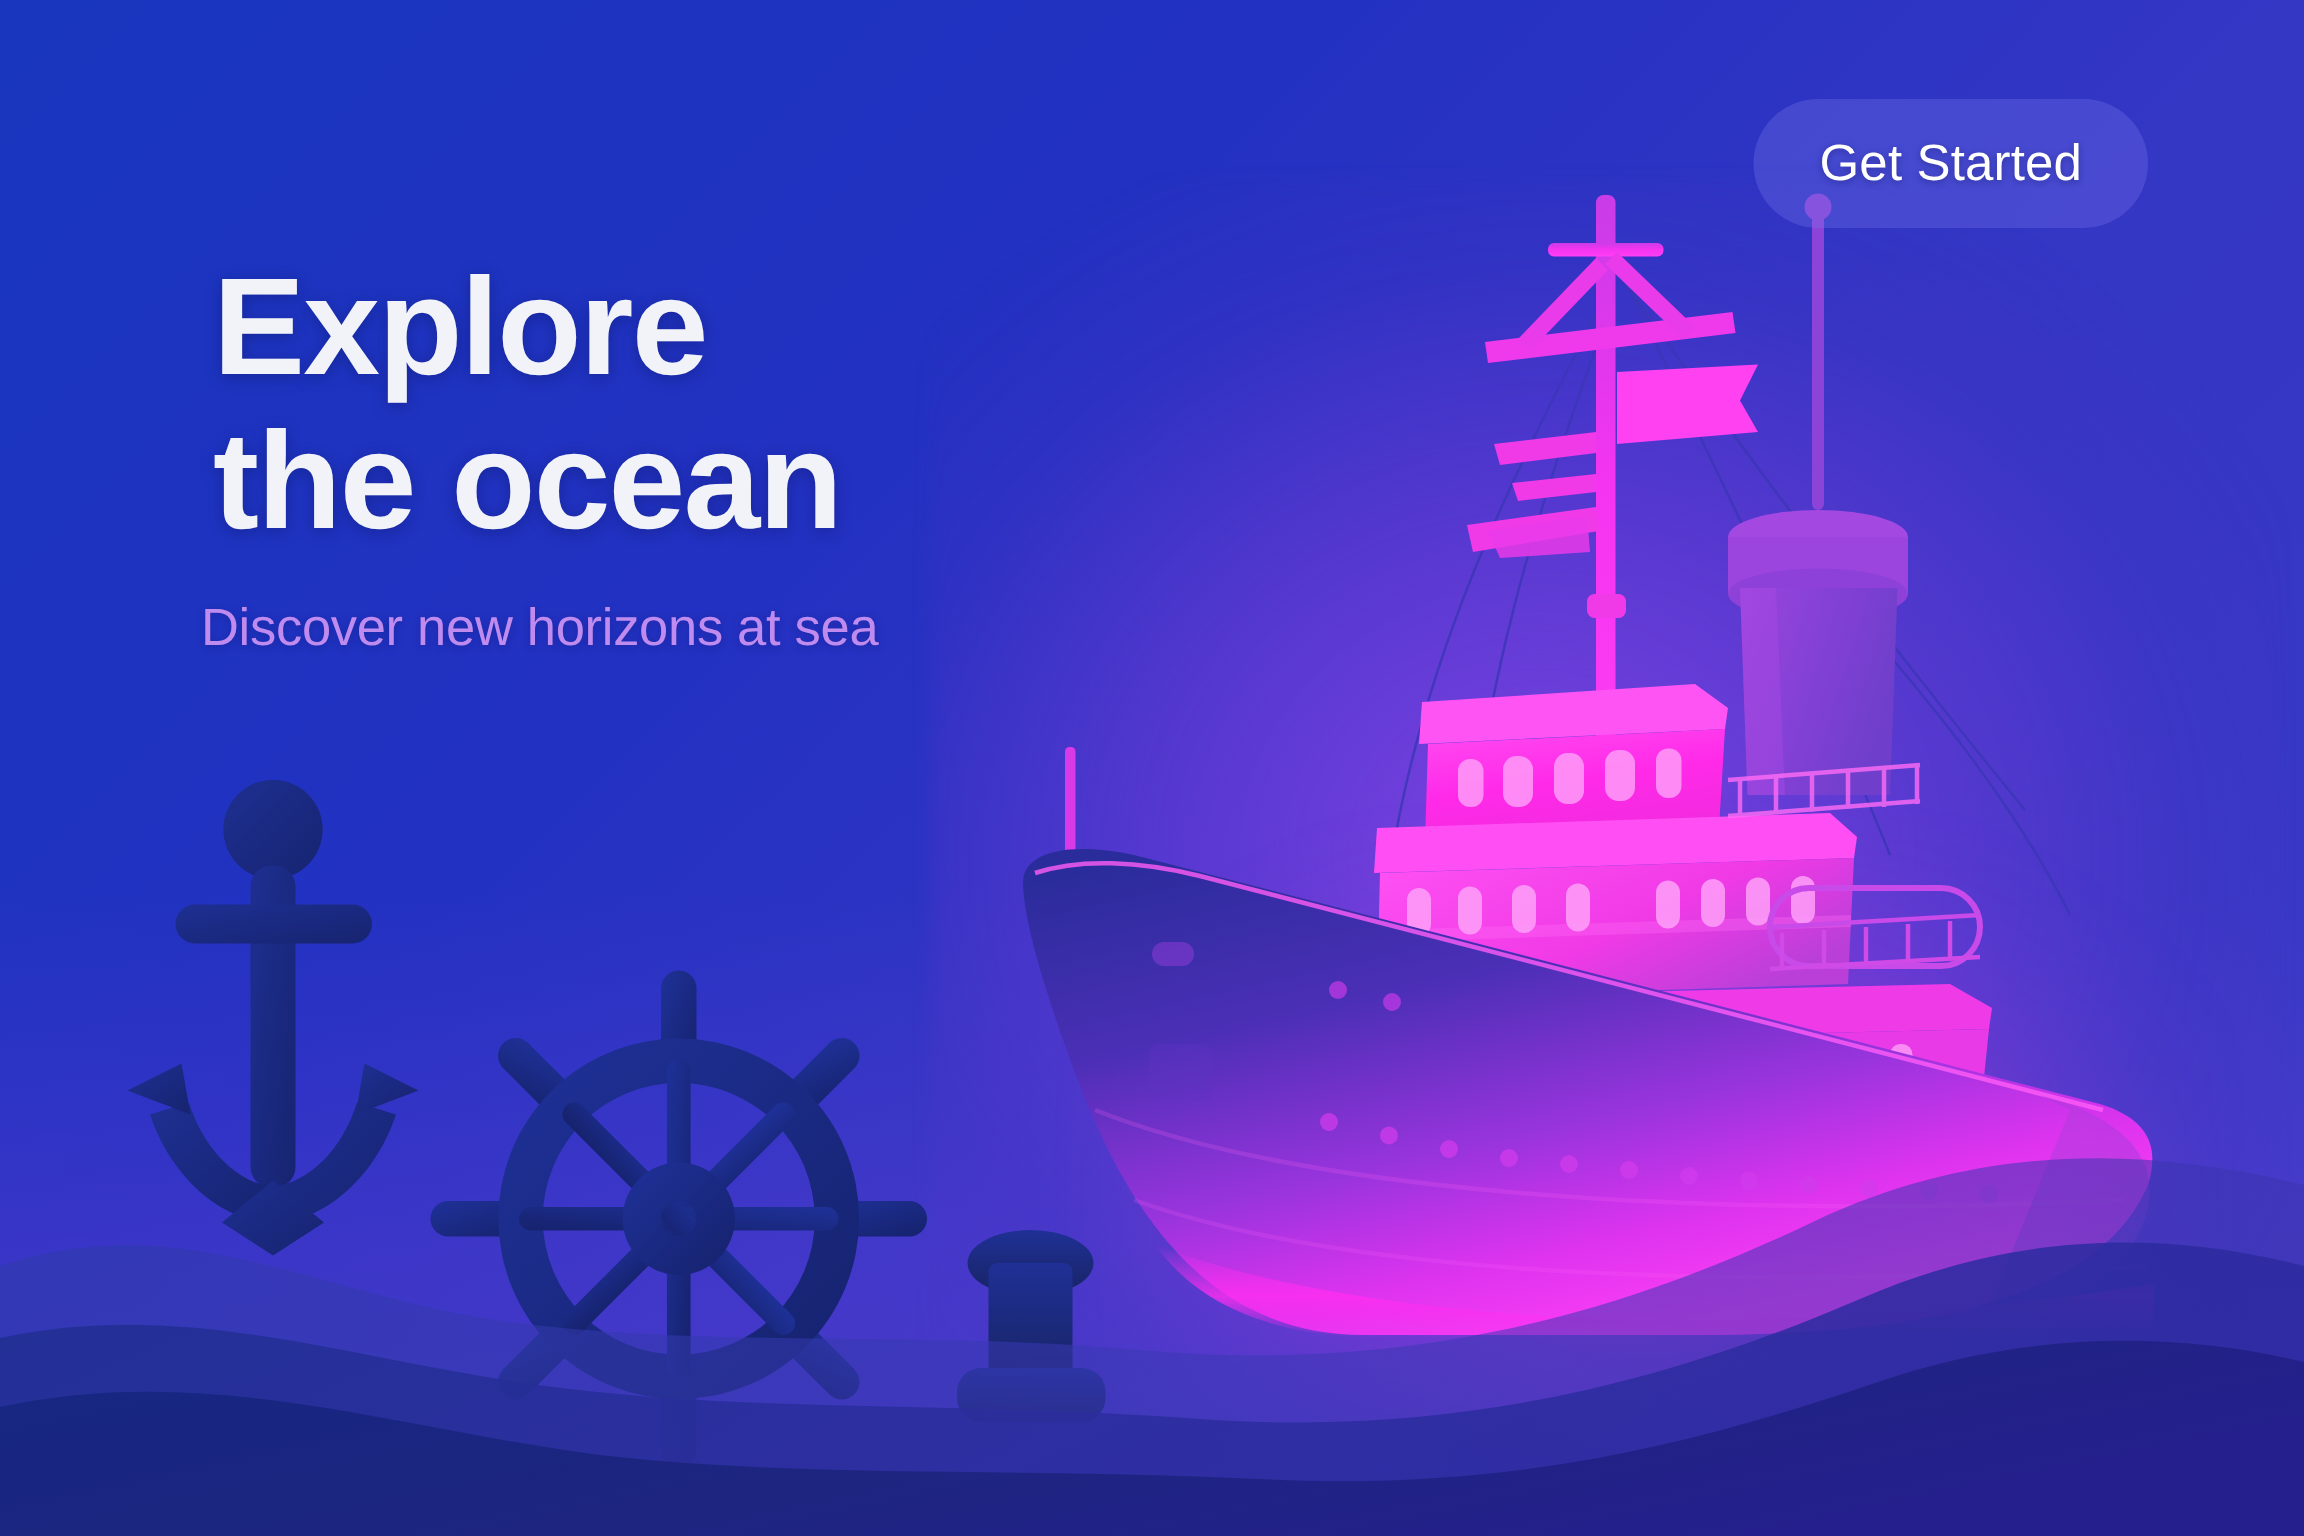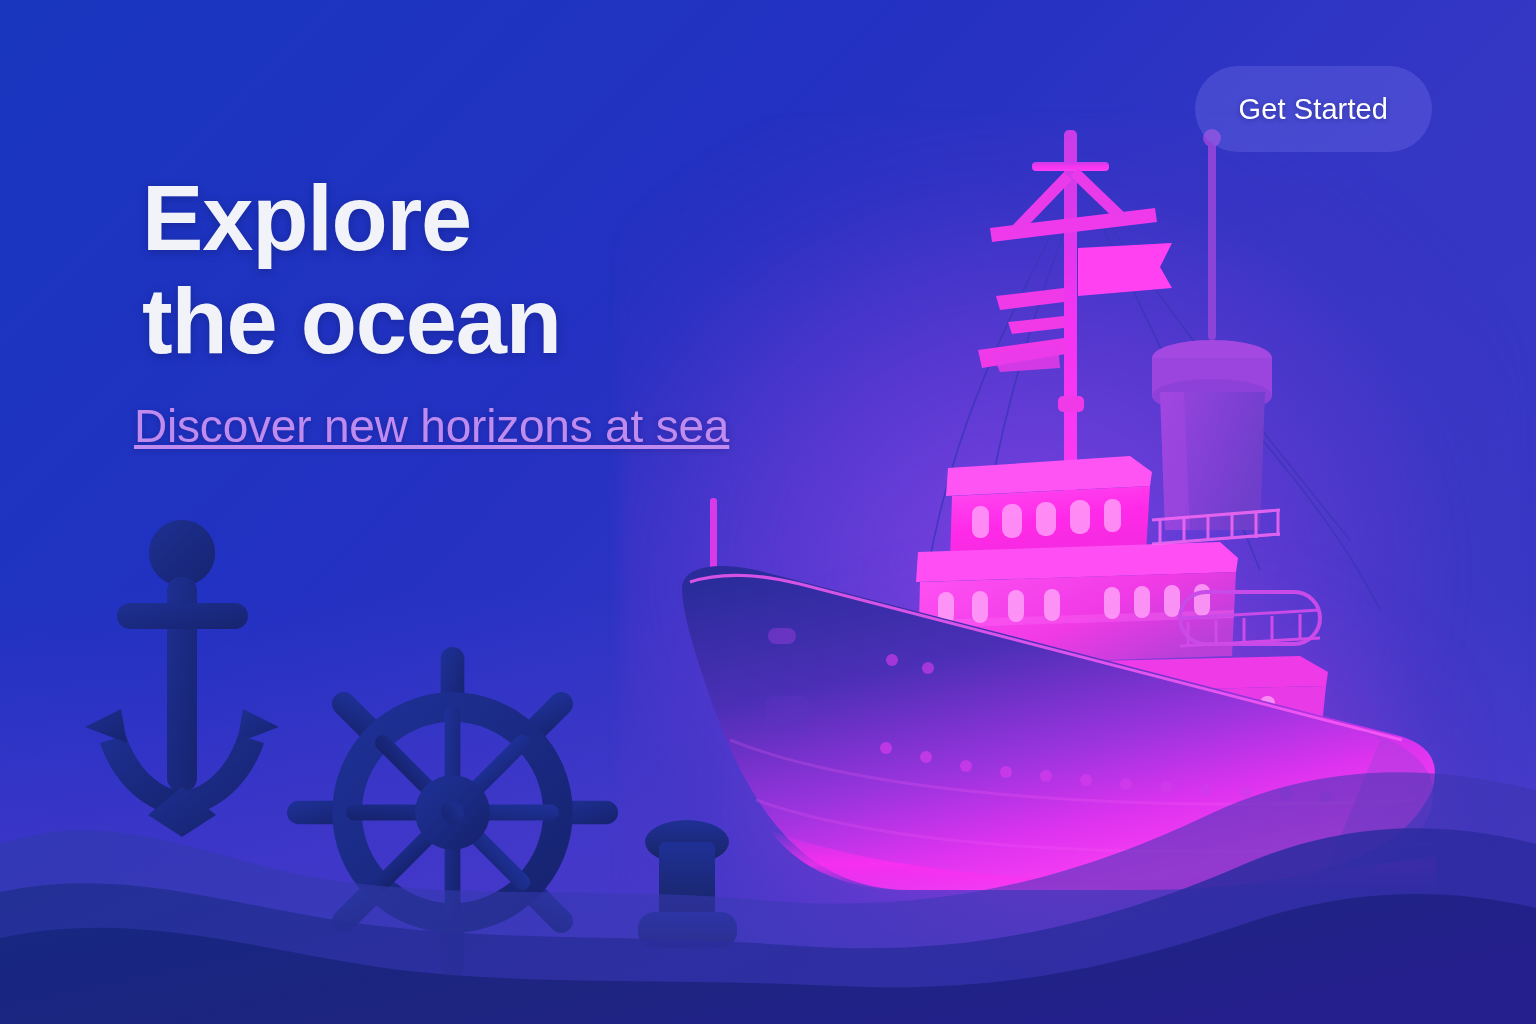--- a/index.html
+++ b/index.html
@@ -72,40 +72,39 @@
     font-size: 92px;
     line-height: 1.12;
     font-weight: bold;
     color: #f1f3f8;
     letter-spacing: -1.2px;
     text-shadow: 0 2px 10px rgba(8,16,80,0.35);
     white-space: pre-line;
   }
   .subhead {
     margin: 26px 0 0 4px;
-    font-size: 46px;
+    font-size: 35px;
     font-weight: normal;
     color: #c08bee;
     letter-spacing: -0.2px;
     text-shadow: 0 1px 6px rgba(10,18,90,0.3);
-    text-decoration: underline;
   }
 
   
   .cta {
     position: absolute;
     right: 104px;
     top: 66px;
     padding: 0 44px;
     height: 86px;
     line-height: 86px;
     border-radius: 43px;
     background: rgba(124,124,238,0.30);
     color: #ffffff;
-    font-size: 29px;
+    font-size: 34px;
     letter-spacing: 0.1px;
     border: none;
     cursor: pointer;
     text-shadow: 0 1px 5px rgba(10,18,90,0.4);
     font-family: "Liberation Sans", sans-serif;
     white-space: nowrap;
   }
 </style>
 </head>
 <body>

